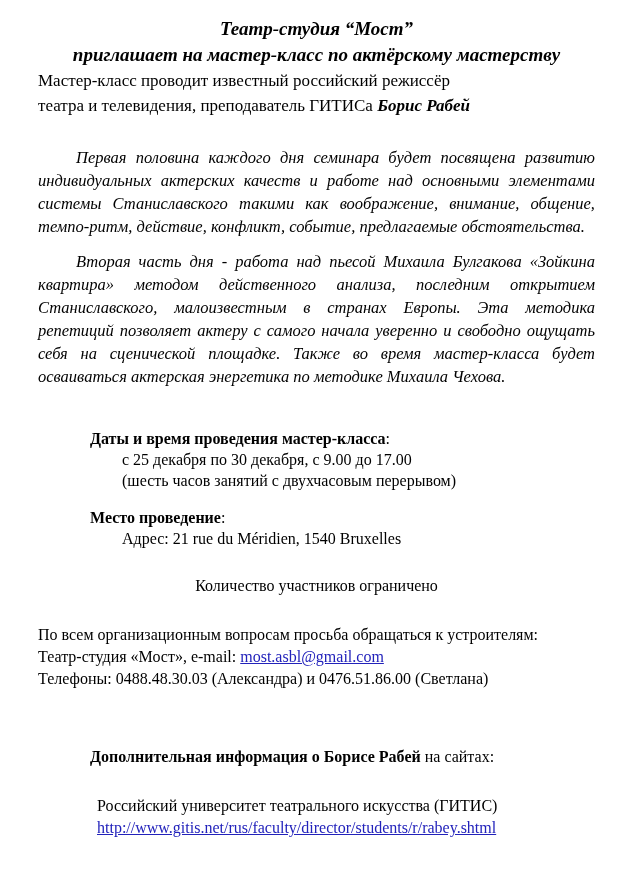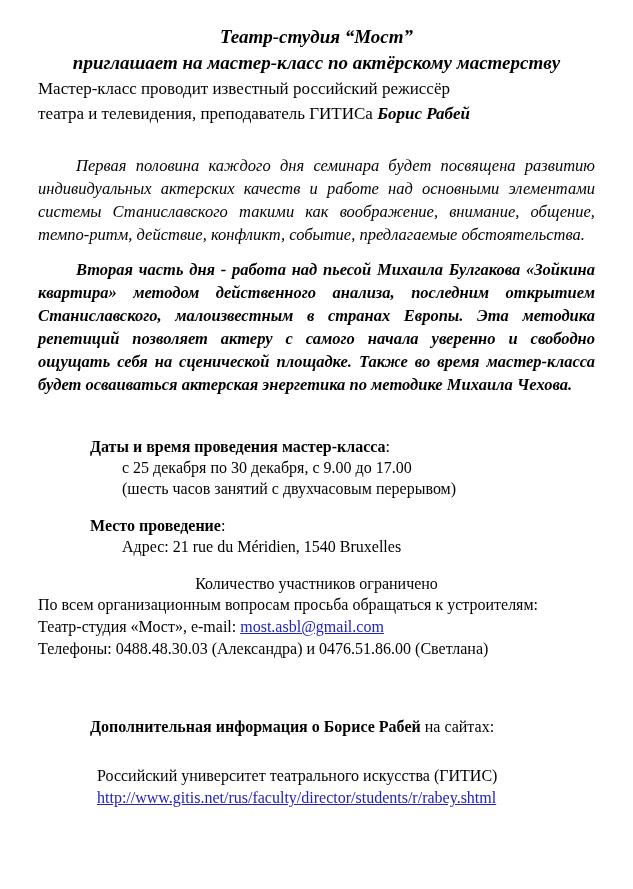--- a/index.html
+++ b/index.html
@@ -11,21 +11,21 @@
     width: 633px;
     height: 889px;
     font-family: "Liberation Serif", "DejaVu Serif", serif;
     color: #000000;
     overflow: hidden;
   }
   .page {
     box-sizing: border-box;
     width: 633px;
     height: 708px;
-    padding: 24px 38px 20px 38px;
+    padding: 16px 38px 20px 38px;
   }
   .title {
     margin: 0;
     text-align: center;
     font-size: 19px;
     line-height: 26px;
     font-weight: bold;
     font-style: italic;
   }
   .title-line { display: block; }
@@ -40,39 +40,40 @@
 
   .para {
     margin: 0;
     margin-top: 28px;
     text-align: justify;
     font-style: italic;
     font-size: 16.5px;
     line-height: 23px;
     text-indent: 38px;
   }
-  .para + .para { margin-top: 12px; font-weight: bold; }
+  .para + .para { margin-top: 12px; }
 
   .details { margin-top: 40px; font-size: 16px; line-height: 21px; }
   .detail-heading {
     margin-left: 52px;
     font-weight: normal;
   }
   .detail-heading .head-bold { font-weight: bold; }
   .detail-line { margin-left: 84px; }
   .venue-block { margin-top: 16px; }
 
   .capacity-note {
-    margin-top: 16px;
+    margin-top: 26px;
     text-align: center;
     font-size: 16px;
     line-height: 21px;
   }
 
   .contacts {
+    margin-top: 28px;
     font-size: 16px;
     line-height: 22px;
   }
   .contact-line { display: block; }
 
   a.doc-link {
     color: var(--link-color, #2222BB);
     cursor: pointer;
   }
 

